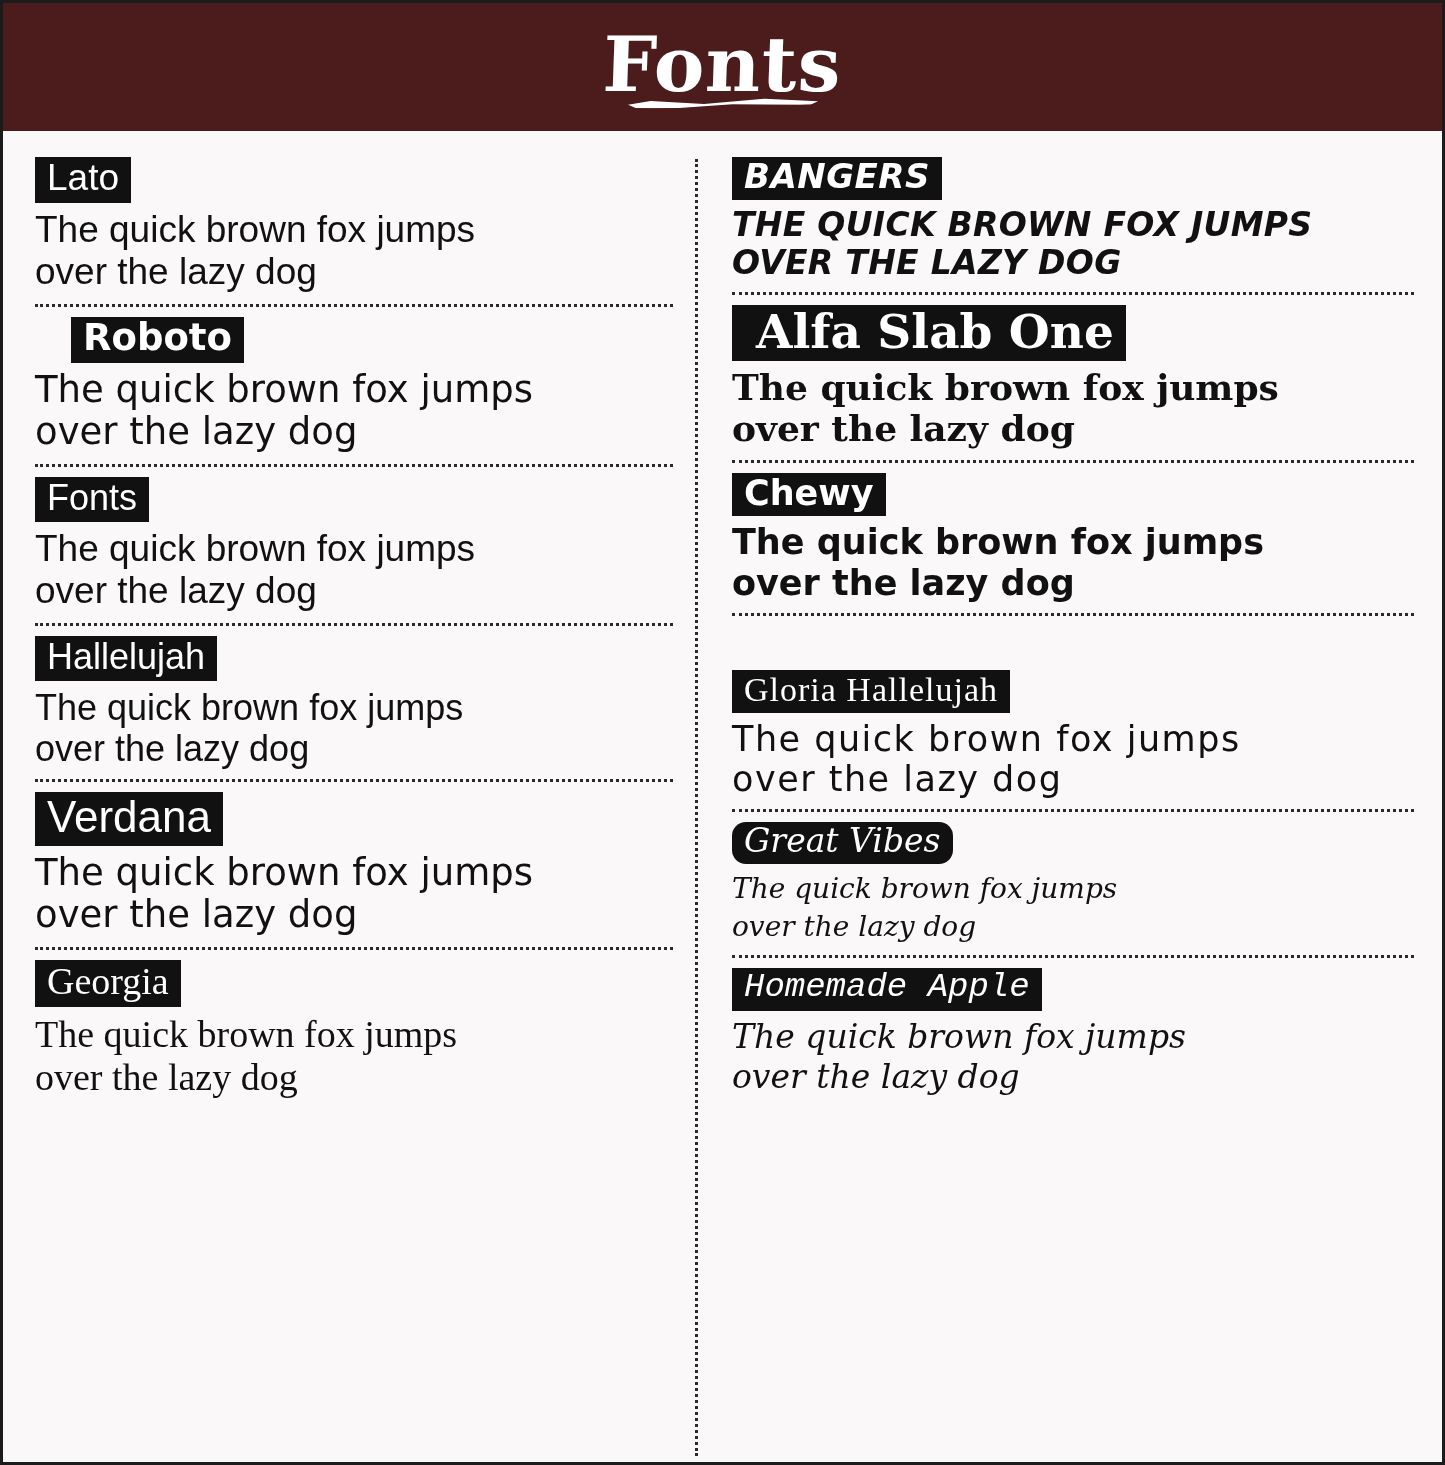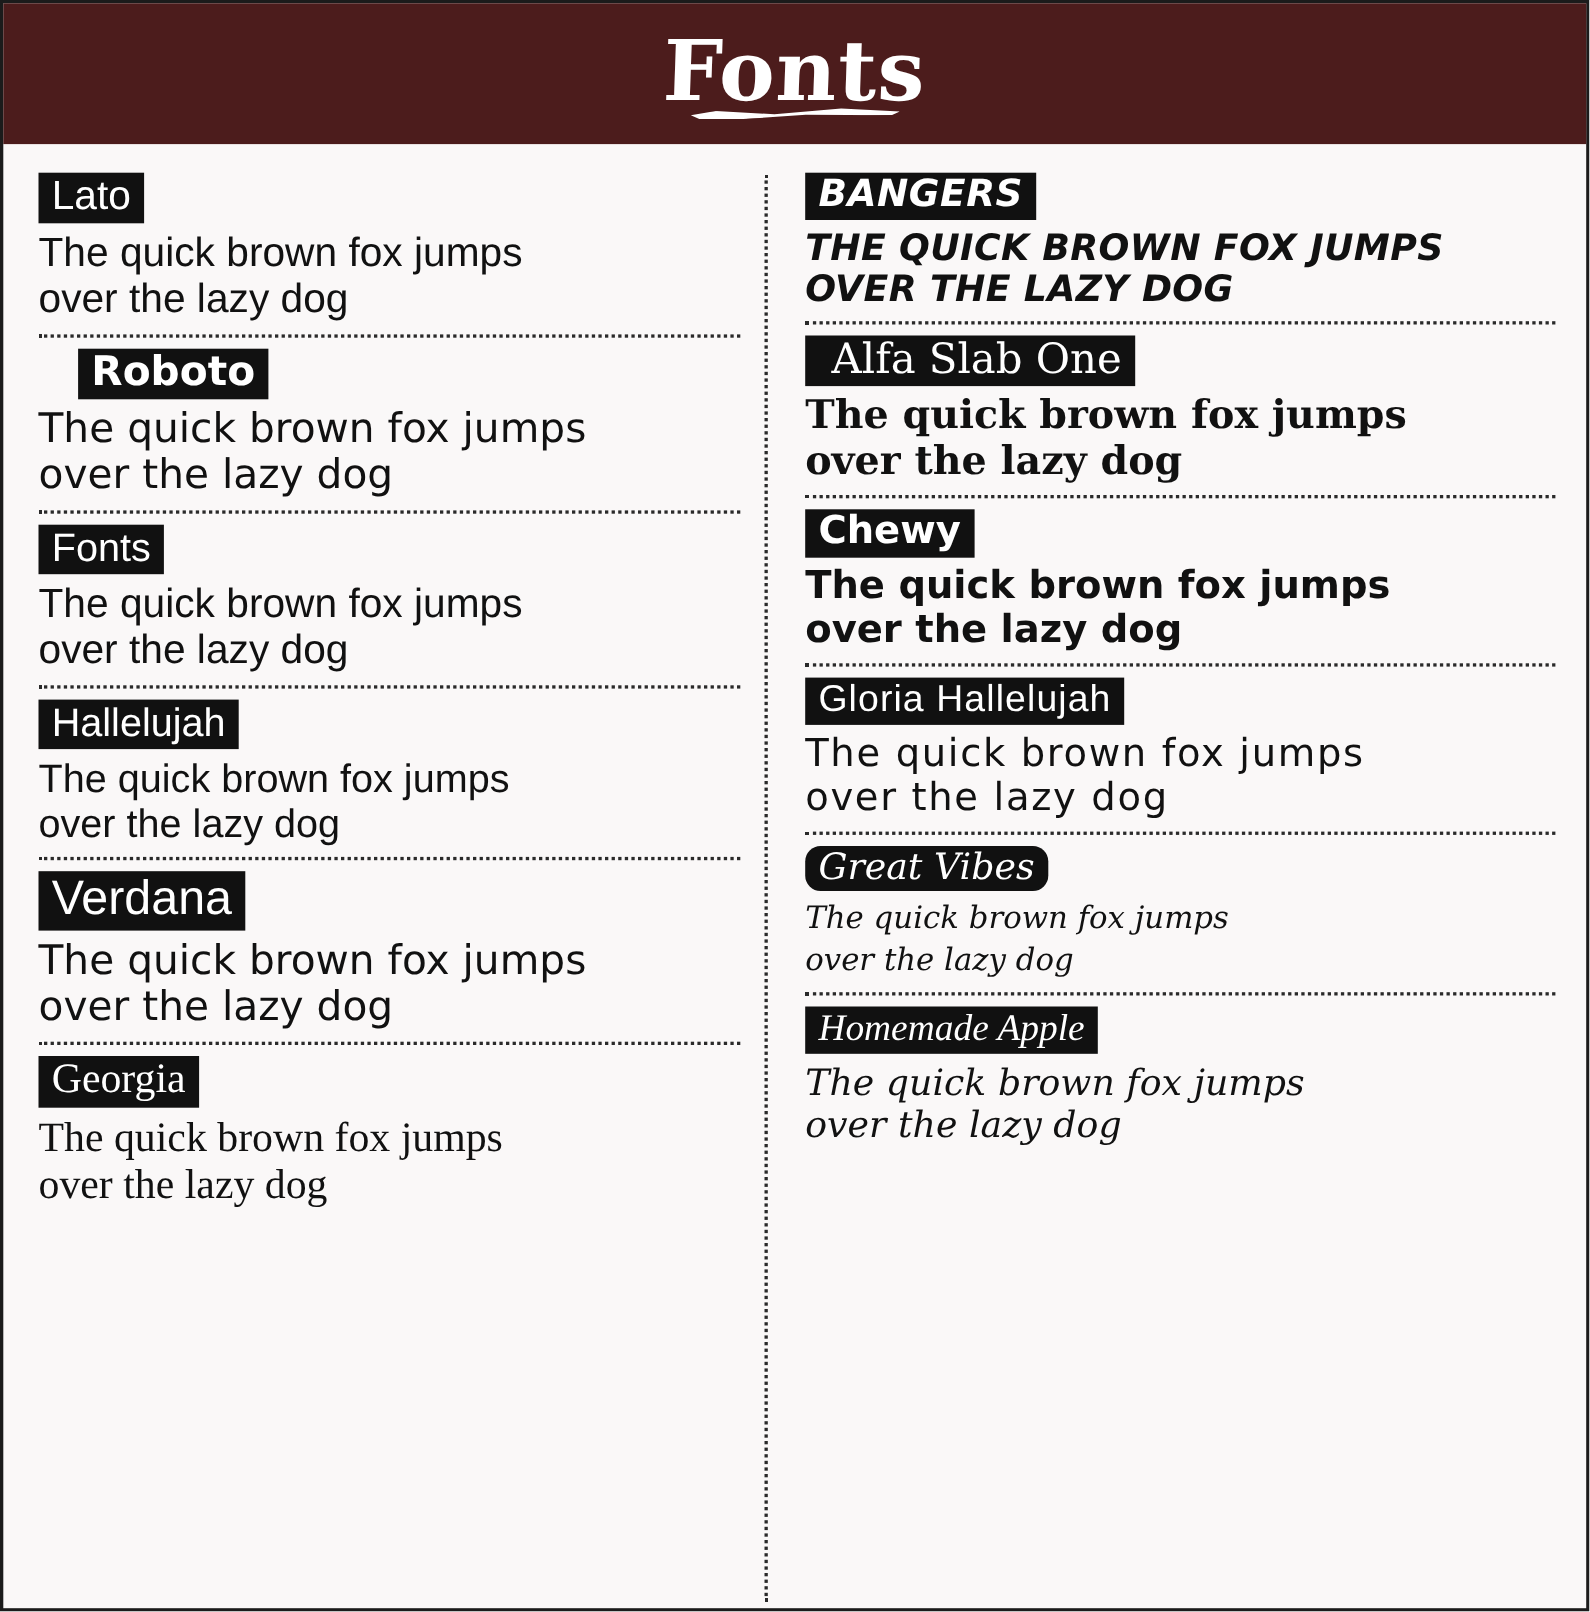--- a/index.html
+++ b/index.html
@@ -116,33 +116,33 @@
 
   .f-verdana .chip { font-family: Liberation Sans, sans-serif; font-size: 44px; }
   .f-verdana .sample { font-family: "DejaVu Sans", sans-serif; font-size: 37px; }
 
   .f-georgia .chip { font-family: "Liberation Serif", serif; font-size: 38px; }
   .f-georgia .sample { font-family: "Liberation Serif", serif; font-size: 38px; }
 
   .f-bangers .chip { font-family: "DejaVu Sans", sans-serif; font-size: 34px; font-weight: bold; font-style: italic; letter-spacing: 0.5px; }
   .f-bangers .sample { font-family: "DejaVu Sans", sans-serif; font-size: 33px; font-weight: bold; font-style: italic; letter-spacing: 0.3px; }
 
-  .f-alfa .chip { font-family: "DejaVu Serif", serif; font-size: 38px; font-weight: normal; padding-left: 24px; }
+  .f-alfa .chip { font-family: "DejaVu Serif", serif; font-size: 47px; font-weight: bold; padding-left: 24px; }
   .f-alfa .sample { font-family: "DejaVu Serif", serif; font-size: 36px; font-weight: bold; }
 
   .f-chewy .chip { font-family: "DejaVu Sans", sans-serif; font-size: 35px; font-weight: bold; }
   .f-chewy .sample { font-family: "DejaVu Sans", sans-serif; font-size: 35px; font-weight: bold; }
 
-  .f-gloria .chip { font-family: Liberation Sans, sans-serif; font-size: 34px; letter-spacing: 1px; }
+  .f-gloria .chip { font-family: Liberation Serif, serif; font-size: 34px; letter-spacing: 1px; margin-top: 44px; }
   .f-gloria .sample { font-family: "DejaVu Sans", sans-serif; font-size: 35px; letter-spacing: 1.5px; }
 
   .f-vibes .chip { font-family: "DejaVu Serif", serif; font-size: 33px; font-style: italic; border-radius: 14px; }
   .f-vibes .sample { font-family: "DejaVu Serif", serif; font-size: 28px; font-style: italic; line-height: 1.35; }
 
-  .f-apple .chip { font-family: Liberation Serif, serif; font-size: 34px; font-style: italic; }
+  .f-apple .chip { font-family: Liberation Mono, monospace; font-size: 34px; font-style: italic; }
   .f-apple .sample { font-family: "DejaVu Serif", serif; font-size: 33px; font-style: italic; line-height: 1.2; }
 </style>
 </head>
 <body>
 
 <div class="page">
 
   <div class="header">
     <div class="header-title">Fonts</div>
     <div class="header-underline"></div>

